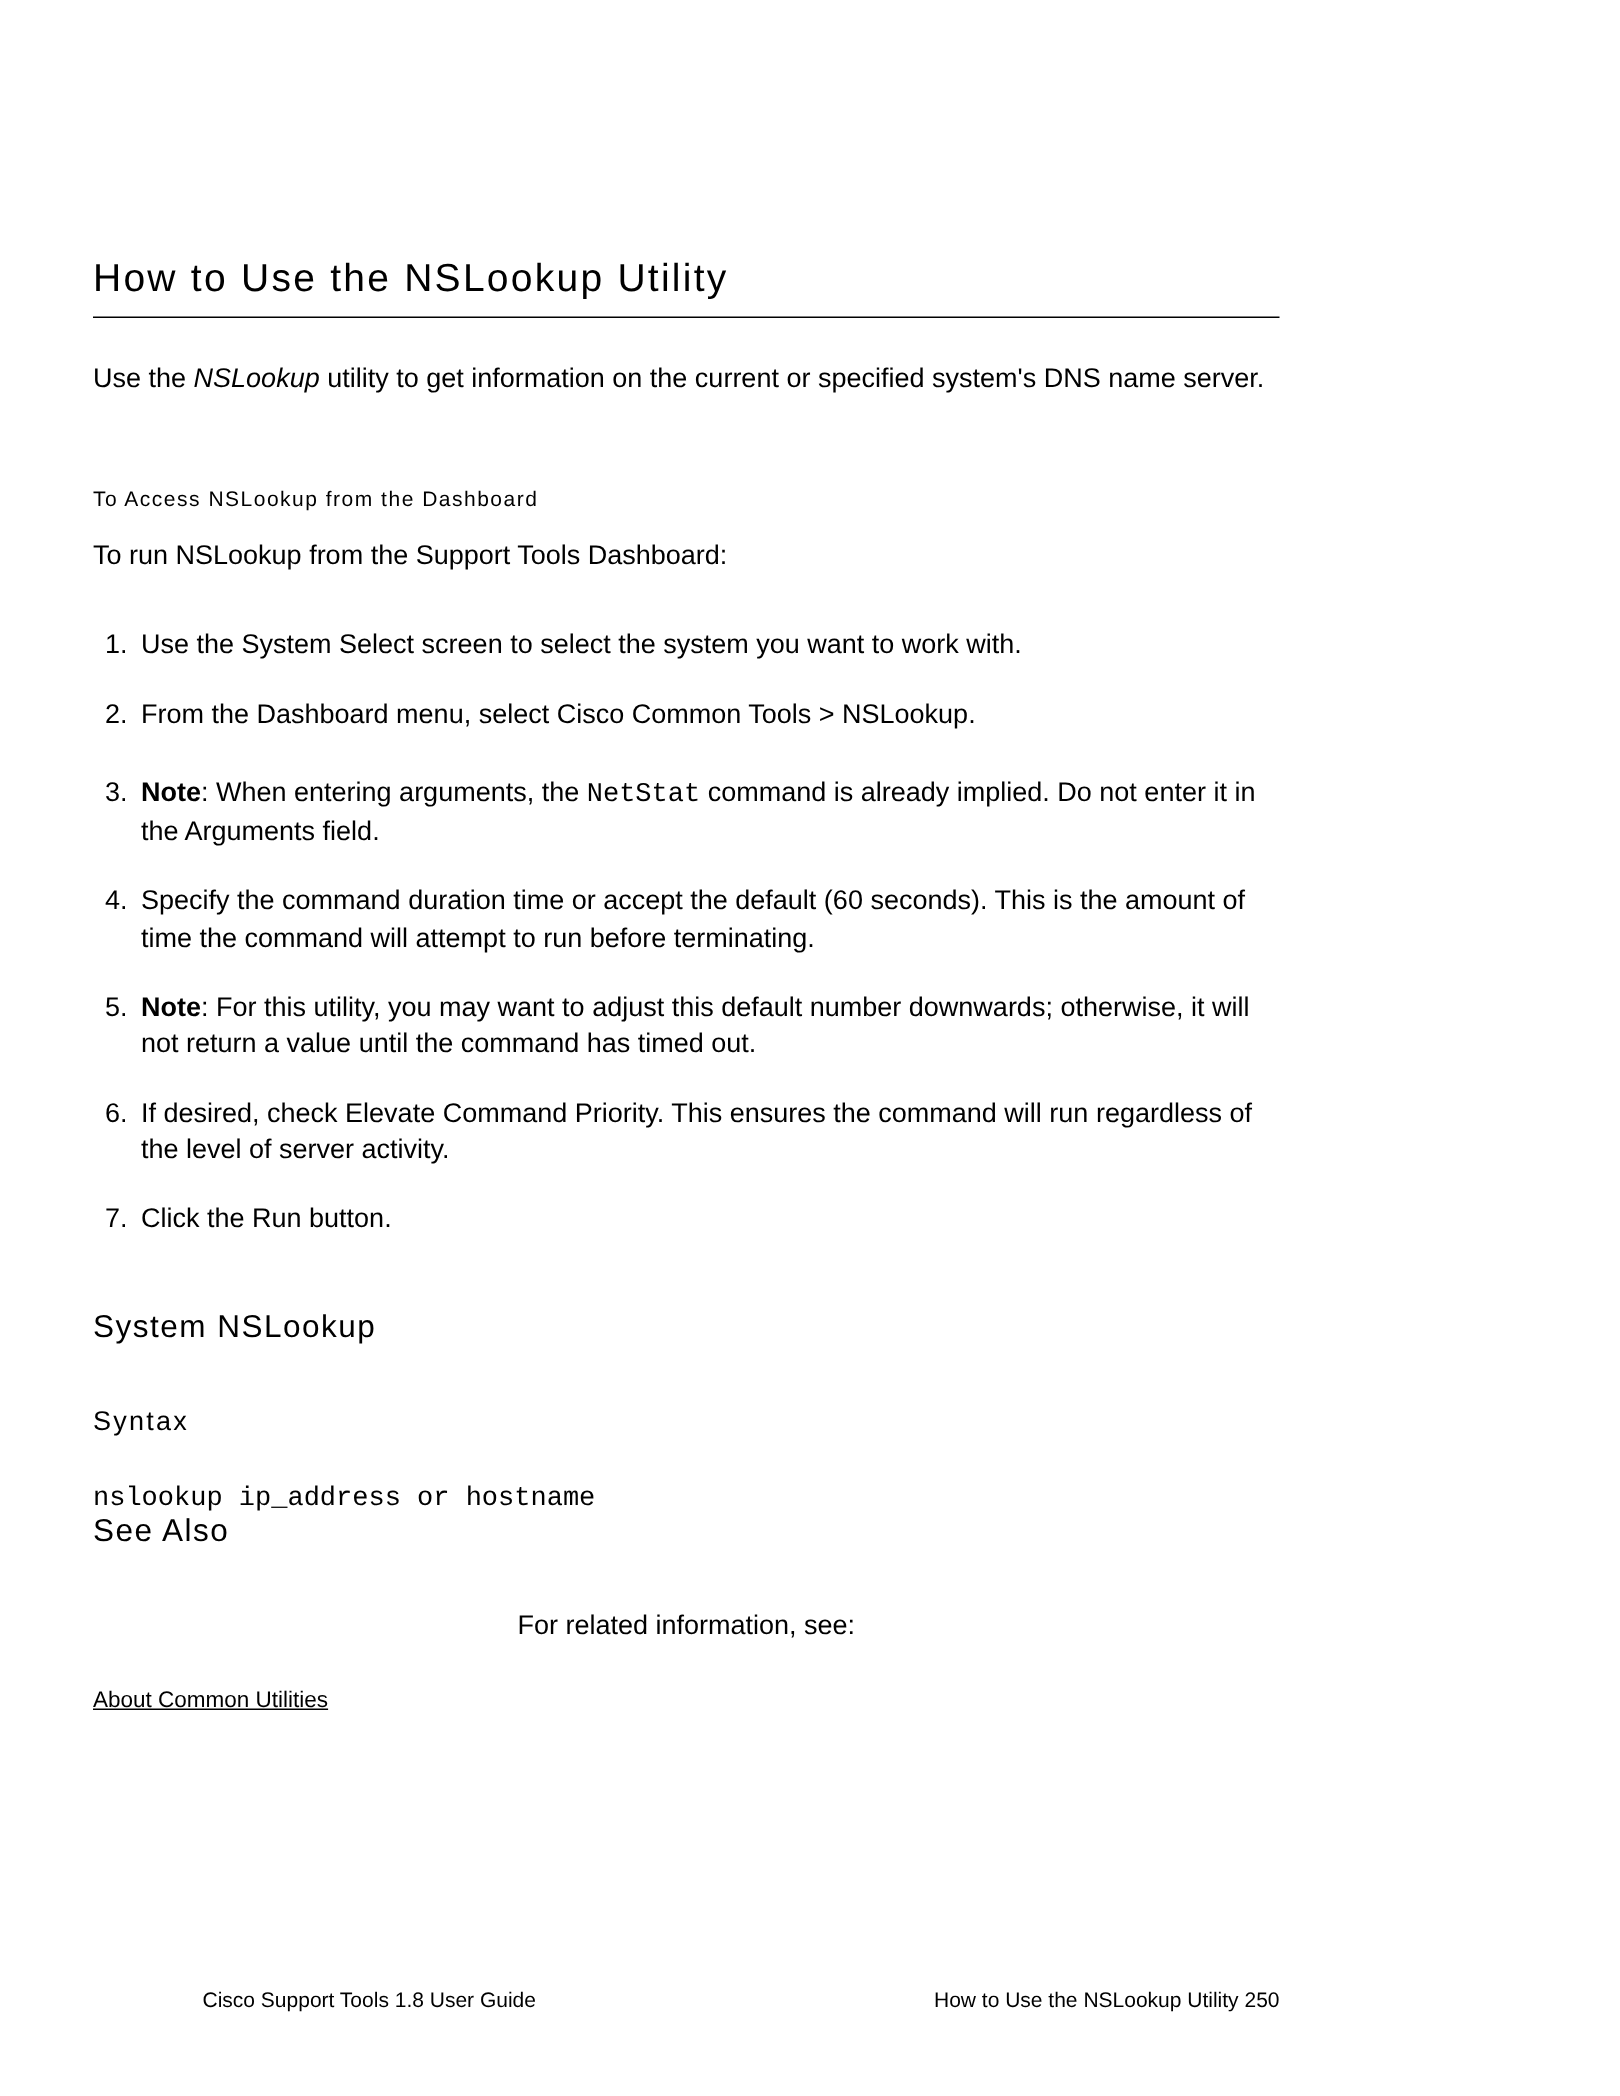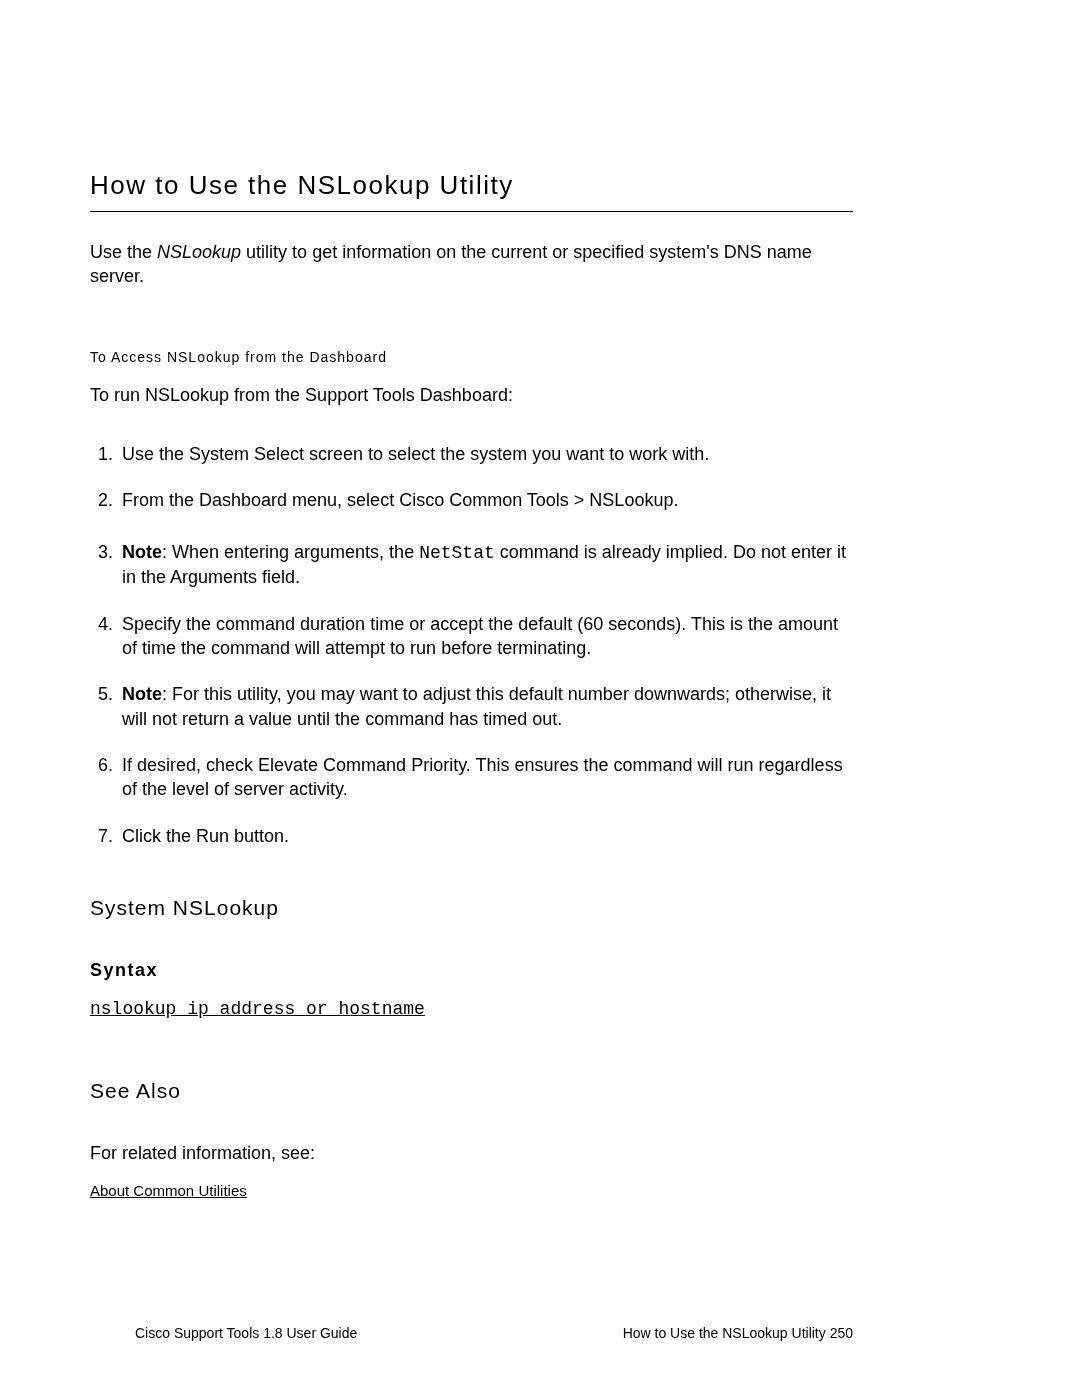--- a/index.html
+++ b/index.html
@@ -9,21 +9,21 @@
     width: 1080px;
     height: 1397px;
     font-family: Verdana, Geneva, sans-serif;
     color: #000000;
   }
   .page {
     position: relative;
     width: 988px;
     height: 1397px;
     box-sizing: border-box;
-    padding: 170px 135px 0 90px;
+    padding: 170px 135px 0 62px;
   }
   .h1 {
     font-size: 26px;
     letter-spacing: 1.5px;
     border-bottom: 1px solid #000;
     padding-bottom: 10px;
     margin-bottom: 28px;
   }
   .intro {
     font-size: 18px;
@@ -55,38 +55,37 @@
   }
   .bold { font-weight: bold; }
   .mono { font-family: "Courier New", Courier, monospace; }
   .h2b {
     font-size: 21px;
     letter-spacing: 1px;
     margin-bottom: 40px;
   }
   .h3 {
     font-size: 18px;
-    font-weight: bold;
+    font-weight: normal;
     letter-spacing: 1.5px;
-    margin-bottom: 18px;
+    margin-bottom: 31px;
   }
   .syntax-line {
     font-family: "Courier New", Courier, monospace;
     font-size: 18px;
-    margin-bottom: 60px;
-    text-decoration: underline;
   }
   .h2c {
     font-size: 21px;
     letter-spacing: 1px;
     margin-bottom: 40px;
   }
   .related {
     font-size: 18px;
-    margin-bottom: 18px;
+    margin-bottom: 31px;
+    text-align: center;
   }
   .link {
     font-size: 15px;
     text-decoration: underline;
   }
   .footer {
     position: absolute;
     left: 135px;
     right: 135px;
     bottom: 56px;

